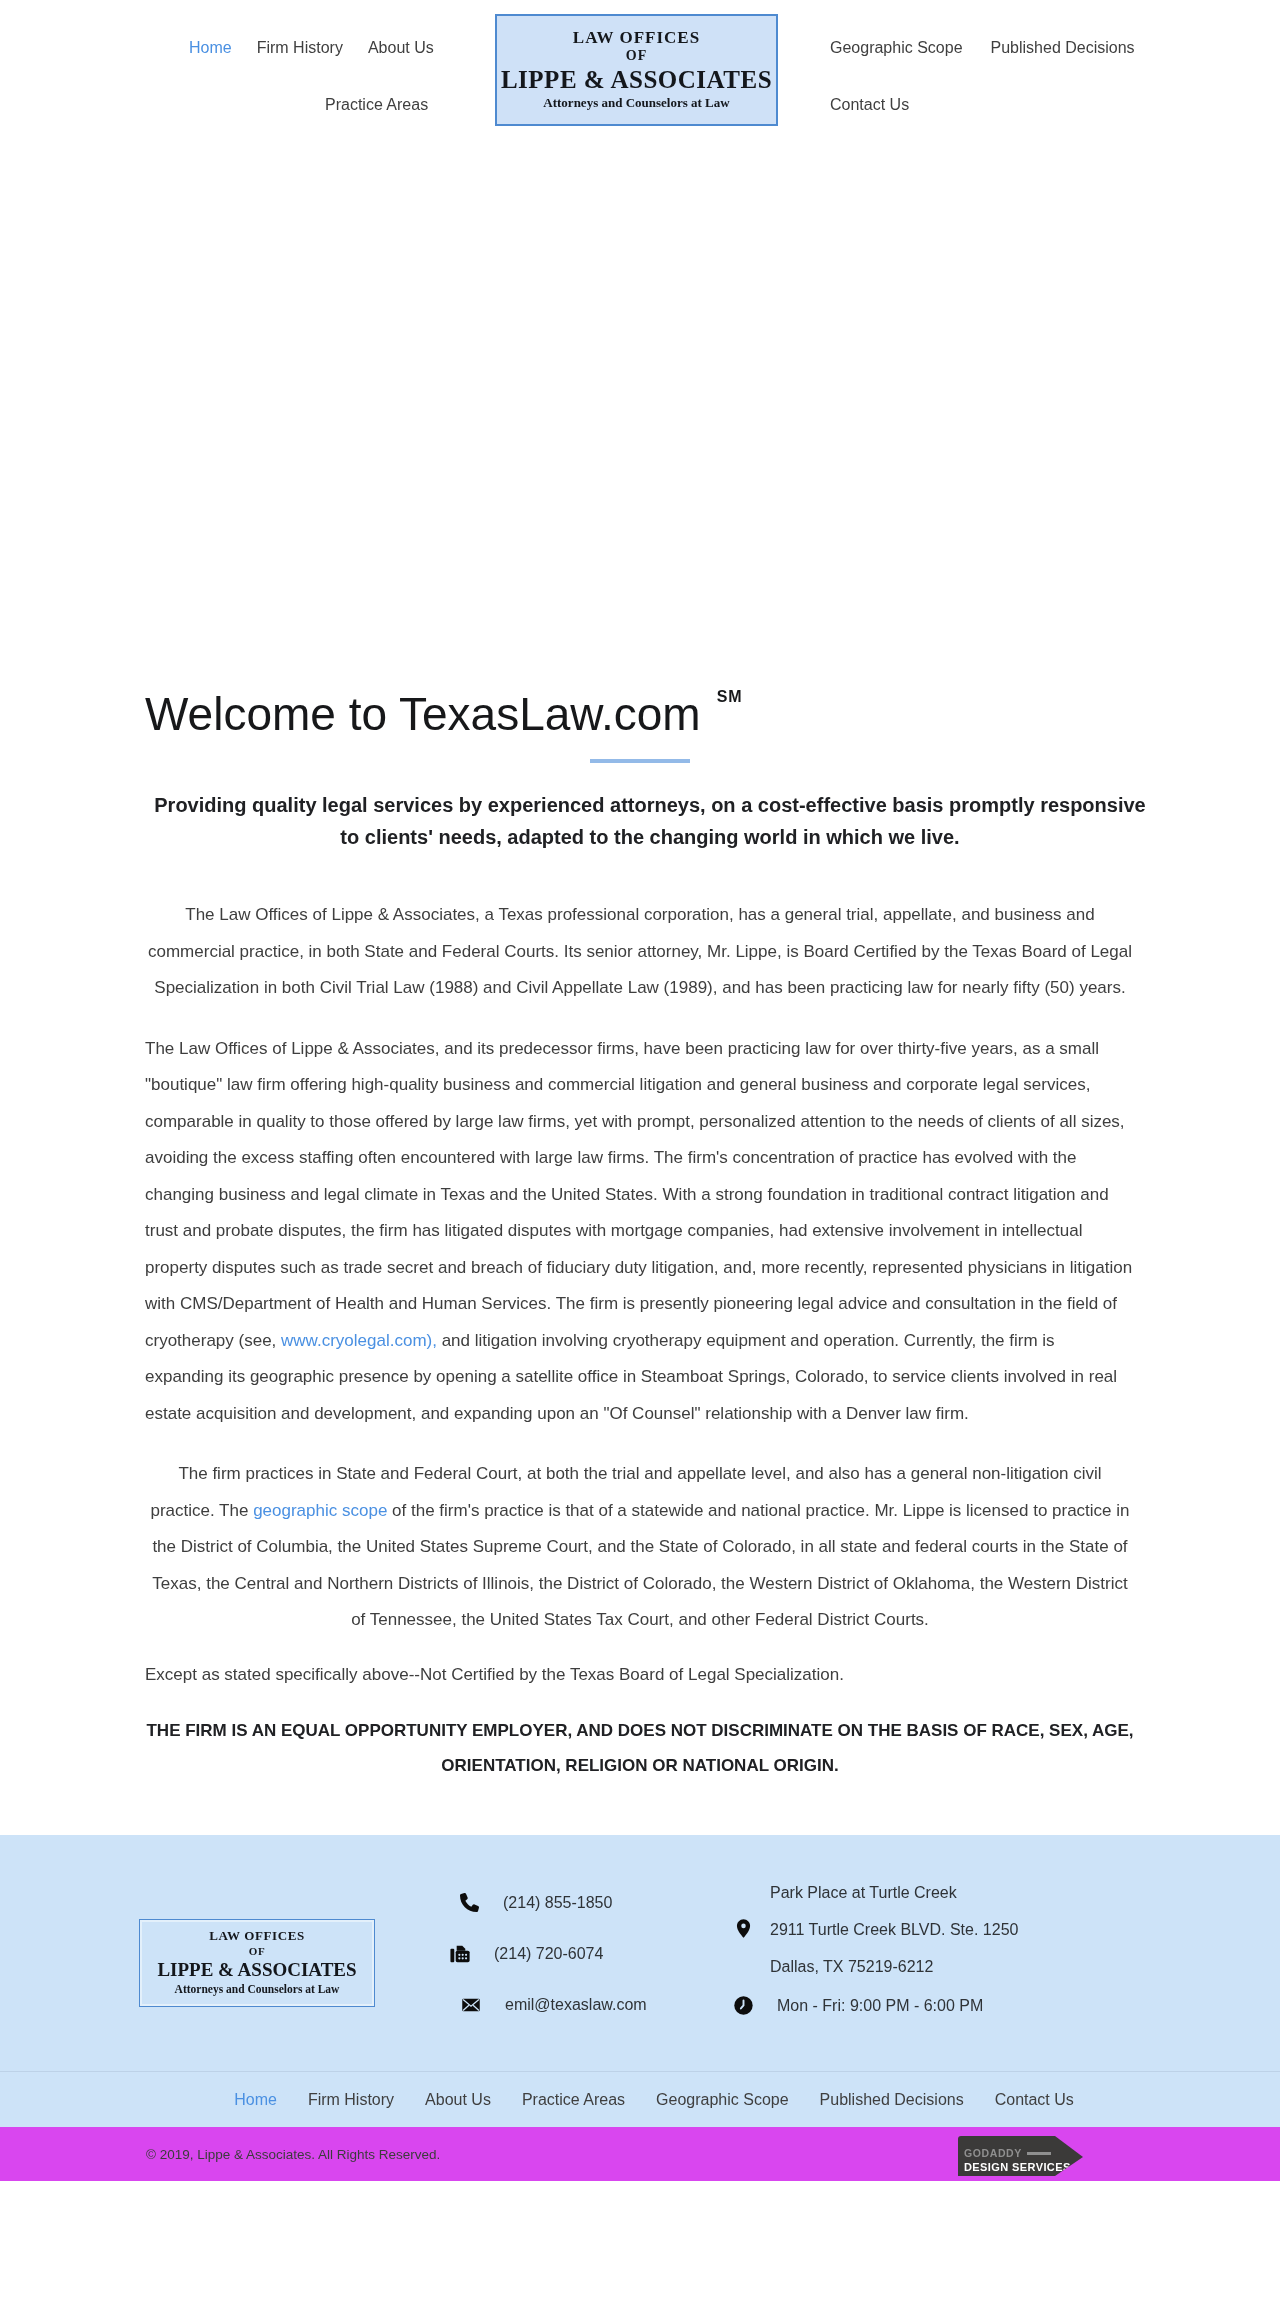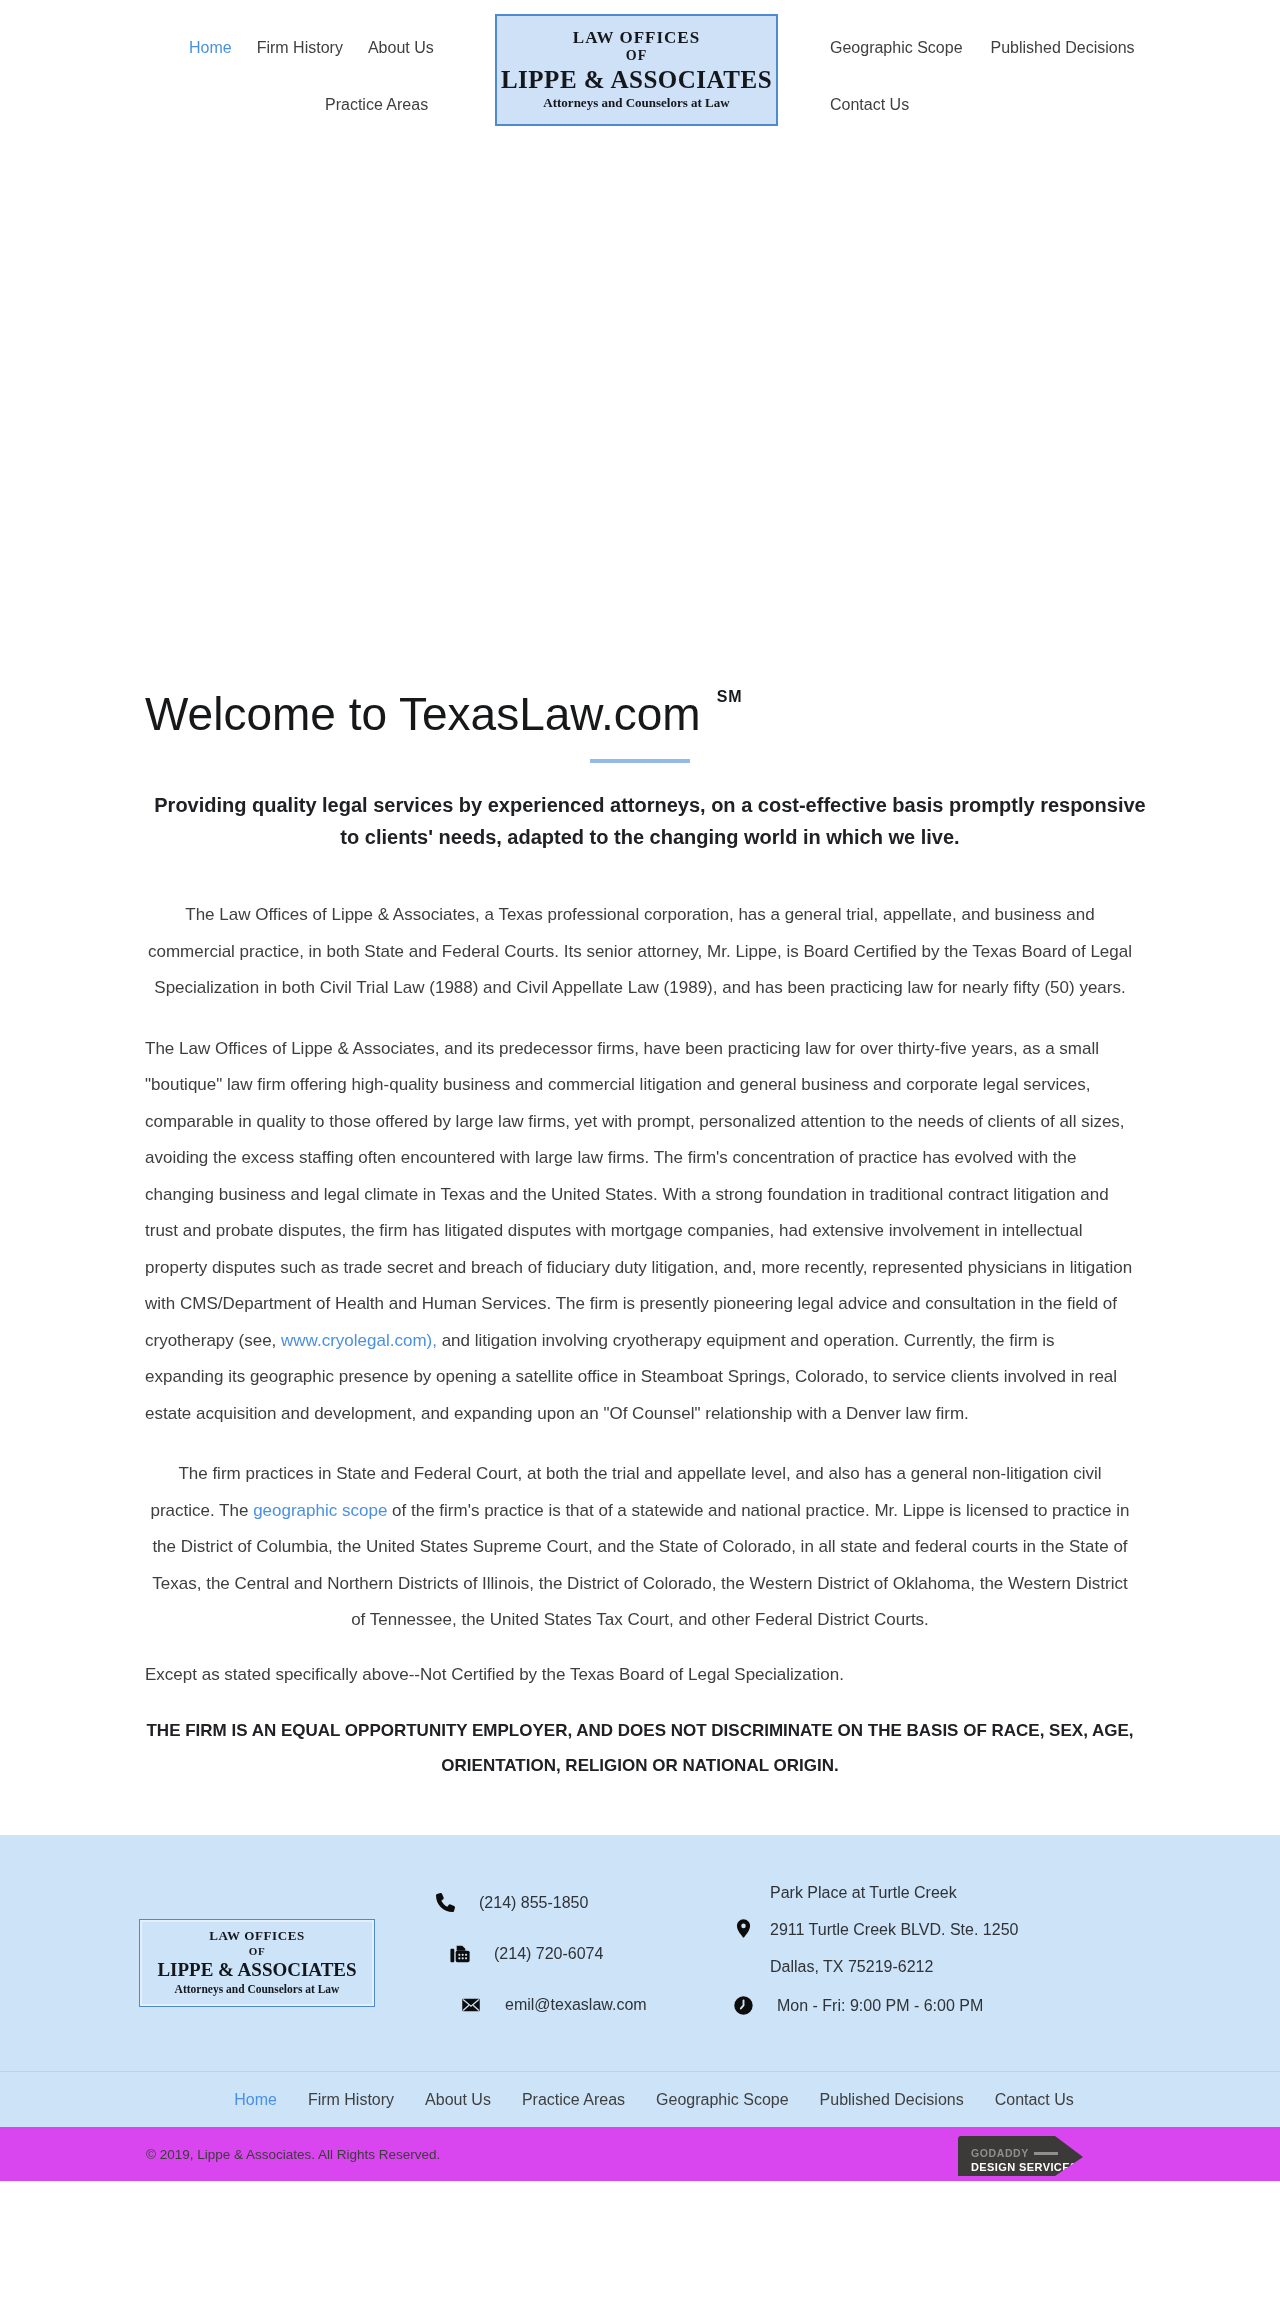--- a/index.html
+++ b/index.html
@@ -58,21 +58,21 @@
     display:flex; flex-direction:column; justify-content:center; align-items:center;
     text-align:center; font-family:"Liberation Serif","DejaVu Serif",serif; color:#14171c;
   }
   .f-logo-l1 { font-size:13px; font-weight:700; letter-spacing:.6px; line-height:1.25; }
   .f-logo-l2 { font-size:11px; font-weight:700; letter-spacing:.6px; line-height:1.25; }
   .f-logo-l3 { font-size:19px; font-weight:700; line-height:1.25; }
   .f-logo-l4 { font-size:11.5px; font-weight:700; line-height:1.35; }
 
   .f-row { position:absolute; display:flex; align-items:center; gap:21px; font-size:16px; color:#2f3337; }
   .icon-cell { width:26px; display:flex; justify-content:center; align-items:center; }
-  .row-phone { left:432px; top:58px; }
+  .row-phone { left:456px; top:58px; }
   .row-fax   { left:447px; top:107px; }
   .row-email { left:458px; top:160px; }
 
   .f-addr { position:absolute; left:770px; top:39px; font-size:16px; line-height:37px; color:#2f3337; }
   .pin-wrap { position:absolute; left:733px; top:83px; }
   .row-hours { left:730px; top:160px; }
 
   .footer-divider { position:absolute; left:0; bottom:0; width:100%; height:1px; background:#bdd2e8; }
 
   .footer-nav {
@@ -80,21 +80,21 @@
     gap:31px; font-size:15.5px; color:#3f3f3f;
   }
 
   .copyright-bar { position:relative; height:54px; background:#d946ef; }
   .copyright { position:absolute; left:146px; top:50%; transform:translateY(-50%); font-size:13.5px; color:#3c3c3c; }
 
   .gd-badge {
     position:absolute; left:958px; top:9px; width:125px; height:48px; background:#3b3a39;
     clip-path:polygon(0 0, 97px 0, 125px 21px, 97px 40px, 0 40px);
     border-radius:3px; display:flex; flex-direction:column; justify-content:center;
-    padding-left:13px; box-sizing:border-box;
+    padding-left:6px; box-sizing:border-box;
   }
   .gd-l1 { display:flex; align-items:center; gap:5px; font-size:10.5px; font-weight:700; letter-spacing:.6px; color:#8f8f8f; }
   .gd-dash { width:24px; height:3px; background:#8f8f8f; }
   .gd-l2 { font-size:11px; font-weight:700; letter-spacing:.4px; color:#ffffff; margin-top:2px; }
 </style>
 </head>
 <body>
 
 <header class="header">
   <nav>

